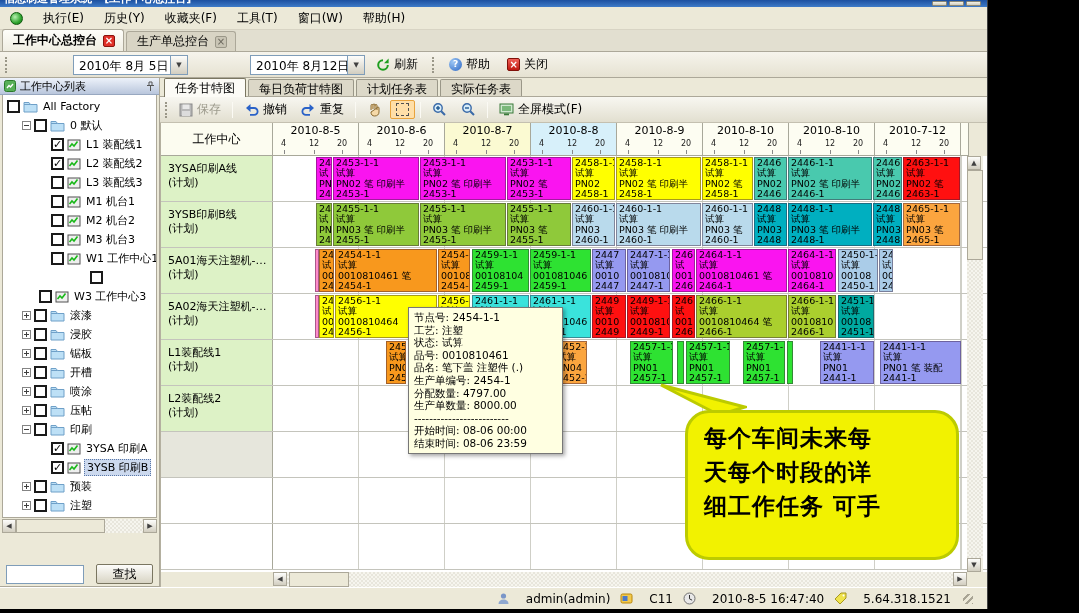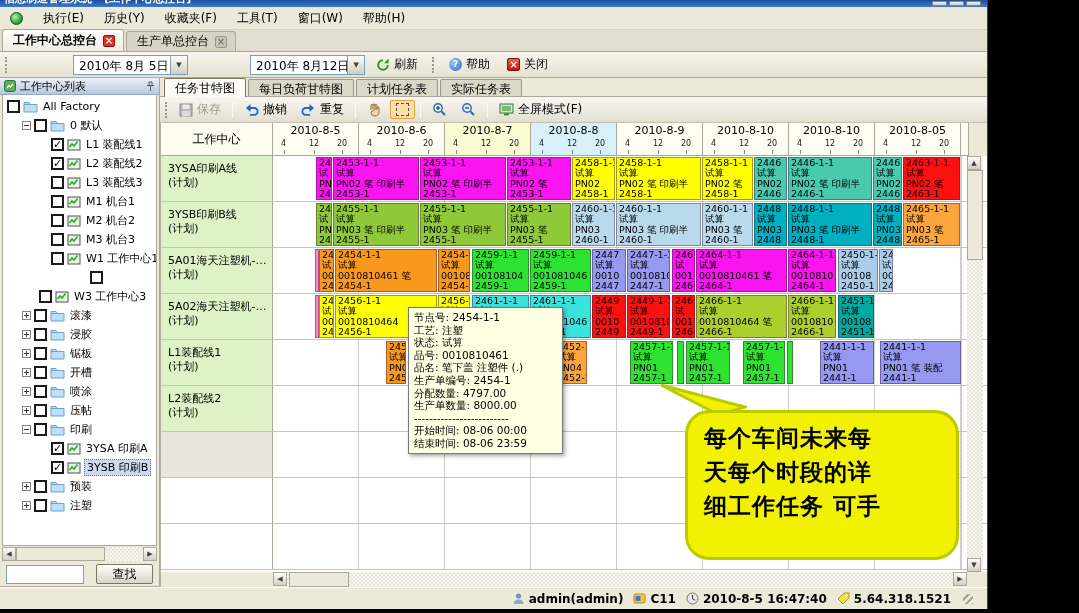--- a/index.html
+++ b/index.html
@@ -63,21 +63,21 @@
   .exp-sp{width:11px;flex:0 0 auto;}
   .cb{width:13px;height:13px;flex:0 0 auto;border:2px solid #1A1A1A;background:#fff;color:#000;
     font-size:11px;line-height:9px;text-align:center;font-weight:bold;}
   .tico{display:inline-flex;flex:0 0 auto;}
   .tlabel{padding:0 2px;}
   .lp-hscroll{height:14px;flex:0 0 auto;margin:1px 2px 0 2px;display:flex;background:#F2F0E4;}
   .sb-btn{width:14px;height:14px;flex:0 0 auto;background:linear-gradient(#FDFDFB,#D2CEC0);border:1px solid #ACA899;
     font-size:7px;color:#404040;display:flex;align-items:center;justify-content:center;}
   .sb-track{flex:1 1 auto;background:repeating-conic-gradient(#E8E6DC 0 25%,#F6F5EE 0 50%) 0 0/4px 4px;position:relative;}
   .sb-thumb{position:absolute;top:0;bottom:0;background:#ECE9D8;border:1px solid #ACA899;}
-  .lp-find{height:26px;flex:0 0 auto;display:flex;align-items:center;gap:12px;padding:3px 6px;}
+  .lp-find{height:26px;flex:0 0 auto;display:flex;align-items:center;gap:12px;padding:3px 6px;margin-top:28px;}
   .find-input{width:78px;height:19px;border:1px solid #7F9DB9;background:#fff;font-size:11px;padding:0 3px;outline:none;}
   .find-btn{width:58px;height:20px;font-size:12px;background:linear-gradient(#FDFDFB,#D8D4C4);
     border:1px solid #7A7661;border-radius:2px;text-align:center;line-height:18px;}
 
   
   .rightarea{flex:1 1 auto;display:flex;flex-direction:column;min-width:0;background:#ECE9D8;position:relative;}
   .viewtabs{height:19px;flex:0 0 auto;display:flex;align-items:flex-end;padding:0 4px;border-bottom:1px solid #ACA899;}
   .vtab{font-size:12px;padding:1px 10px;border:1px solid #9A9788;border-bottom:none;border-radius:2px 2px 0 0;
     background:#DCD8C8;margin-right:2px;height:17px;}
   .vtab.active{background:#FCFBF6;height:19px;font-weight:normal;position:relative;top:1px;border-color:#7A7661;}
@@ -121,21 +121,21 @@
 
   
   .callout{position:absolute;left:524px;top:287px;width:274px;height:150px;background:#F2F200;
     border:3px solid #BCCB00;border-radius:24px;z-index:6;padding:8px 6px 0 16px;}
   .callout .cline{font-size:23px;font-weight:600;line-height:34px;letter-spacing:1px;white-space:nowrap;}
   .callout-tail{position:absolute;left:496px;top:258px;z-index:6;}
 
   
   .statusbar{height:22px;flex:0 0 auto;background:#ECE9D8;border-top:1px solid #fff;box-shadow:0 -1px 0 #ACA899;
     display:flex;align-items:center;justify-content:flex-end;gap:10px;padding-right:14px;font-size:12px;}
-  .st-item{display:flex;align-items:flex-start;gap:4px;font-weight:bold;}
+  .st-item{display:flex;align-items:flex-start;gap:16px;}
   .grip{width:10px;height:10px;margin-left:2px;
     background:repeating-linear-gradient(135deg,transparent 0 3px,#A8A494 3px 5px);}
 </style>
 </head>
 <body>
 
 <div class="screen">
   <div class="window">
 
     <div class="titlebar">
@@ -601,21 +601,21 @@
                 <span class="tick" style="left: 36px;">12</span>
                 <span class="tick" style="left: 64px;">20</span>
               </div>
               <div class="day" style="background: rgb(253, 253, 242);">
                 <div class="dlab">2010-8-10</div>
                 <span class="tick" style="left: 8px;">4</span>
                 <span class="tick" style="left: 36px;">12</span>
                 <span class="tick" style="left: 64px;">20</span>
               </div>
               <div class="day" style="background: rgb(253, 253, 242);">
-                <div class="dlab">2010-8-05</div>
+                <div class="dlab">2010-7-12</div>
                 <span class="tick" style="left: 8px;">4</span>
                 <span class="tick" style="left: 36px;">12</span>
                 <span class="tick" style="left: 64px;">20</span>
               </div>
               <div class="day" style="width: 8px; background: rgb(253, 253, 242);"></div>
             </div>
           <div class="g-rows">
               <div class="g-row">
                 <div class="g-label">
                   <div>3YSA印刷A线</div>

